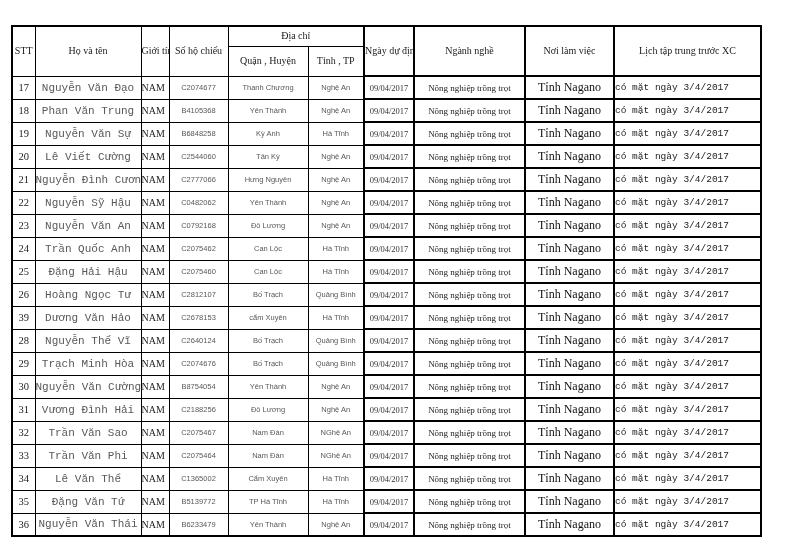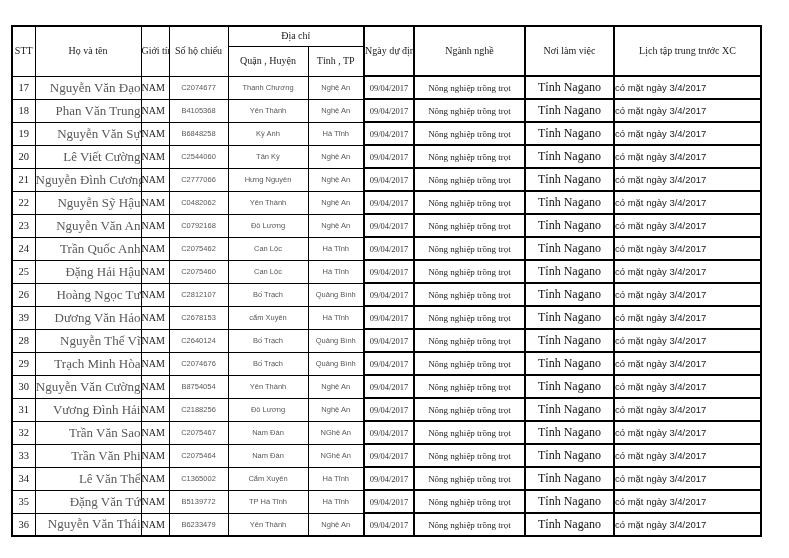--- a/index.html
+++ b/index.html
@@ -51,22 +51,22 @@
   }
   tr.hrow1 { height: 20px; }
   tr.hrow2 { height: 30px; }
   tbody tr { height: 23px; }
 
   td.c-stt {
     font-family: "Liberation Serif", serif;
     font-size: 10.5px; color: #222; text-align: center;
   }
   td.c-name {
-    font-family: Liberation Serif, serif;
-    font-size: 13px; color: #585858; text-align: right; padding-left: 3px;
+    font-family: Liberation Mono, monospace;
+    font-size: 11px; color: #585858; text-align: center; padding-left: 3px;
   }
   td.c-gender {
     font-family: "Liberation Serif", serif;
     font-size: 10px; color: #222; text-align: left; padding-left: 2px;
   }
   td.c-pass, td.c-dist, td.c-prov {
     font-family: "Liberation Sans", sans-serif;
     font-size: 7.5px; color: #585858; text-align: center; margin-top: 48px;
   }
   td.c-date {
@@ -75,21 +75,21 @@
   }
   td.c-occ {
     font-family: "Liberation Serif", serif;
     font-size: 9px; color: #222; text-align: center; padding-left: 2px;
   }
   td.c-work {
     font-family: "Liberation Serif", serif;
     font-size: 12px; color: #111; text-align: center; padding-left: 5px;
   }
   td.c-sched {
-    font-family: Liberation Sans, sans-serif;
+    font-family: Liberation Mono, monospace;
     font-size: 9.5px; color: #222; text-align: left; padding-left: 4px;
   }
 </style>
 </head>
 <body>
 
 <div class="page">
   <table class="roster">
     <colgroup>
       <col style="width:23px">

